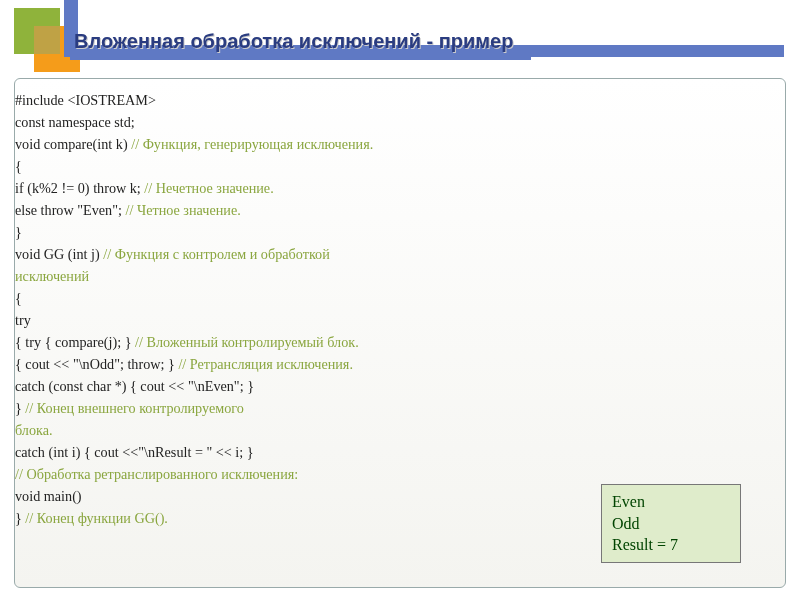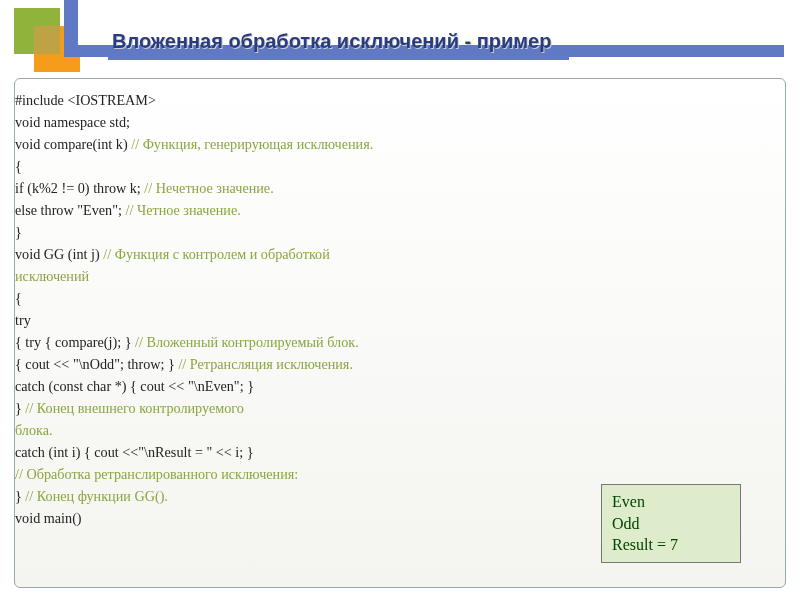--- a/index.html
+++ b/index.html
@@ -31,21 +31,21 @@
   .deco-top .orange-sq {
     position: absolute; left: 34px; top: 26px;
     width: 46px; height: 46px; background: #f59c1a;
   }
   .deco-top .overlap {
     position: absolute; left: 34px; top: 26px;
     width: 26px; height: 28px; background: #bfa245;
   }
   .title-row {
     margin-top: 30px;
-    margin-left: 108px;
+    margin-left: 70px;
     display: flex; align-items: flex-end;
     position: relative; z-index: 2;
   }
   .title {
     color: #2a3c80;
     font-size: 20px;
     font-weight: bold;
     text-shadow: 1px 1px 0 #ccc;
     border-bottom: 3px solid #5f79c4;
     padding-bottom: 4px;
@@ -110,21 +110,21 @@
 
 <div class="blue-accent"></div>
 <div class="white-cover"></div>
 
 <div class="title-row">
   <span class="title">Вложенная обработка исключений - пример</span>
 </div>
 
 <div class="code-box">
   <div><span>#include &lt;IOSTREAM&gt;</span></div>
-  <div><span>void namespace std;</span></div>
+  <div><span>const namespace std;</span></div>
   <div>
     <span>void compare(int k)</span><span class="cmt">  // Функция, генерирующая исключения.</span>
   </div>
   <div><span>{</span></div>
   <div>
     <span>          if (k%2 != 0) throw k;</span><span class="cmt">          // Нечетное значение.</span>
   </div>
   <div>
     <span>          else  throw  "Even";</span><span class="cmt">                // Четное значение.</span>
   </div>
@@ -141,23 +141,23 @@
   <div>
     <span>     {  cout &lt;&lt; "\nOdd";  throw; }</span><span class="cmt">       // Ретрансляция исключения.</span>
   </div>
   <div><span>    catch (const char  *)    {  cout &lt;&lt; "\nEven"; }</span></div>
   <div>
     <span>    }</span><span class="cmt">                                // Конец внешнего контролируемого</span>
   </div>
   <div><span class="cmt">блока.</span></div>
   <div><span>    catch (int i)   {   cout &lt;&lt;"\nResult =   " &lt;&lt; i;   }</span></div>
   <div><span class="cmt">// Обработка ретранслированного исключения:</span></div>
+  <div><span>void main()</span></div>
   <div>
     <span>}</span><span class="cmt">    // Конец функции GG().</span>
   </div>
-  <div><span>void main()</span></div>
 
   <div class="result-box">
     <div>Even</div>
     <div>Odd</div>
     <div>Result = 7</div>
   </div>
 </div>
 
 </body></html>

